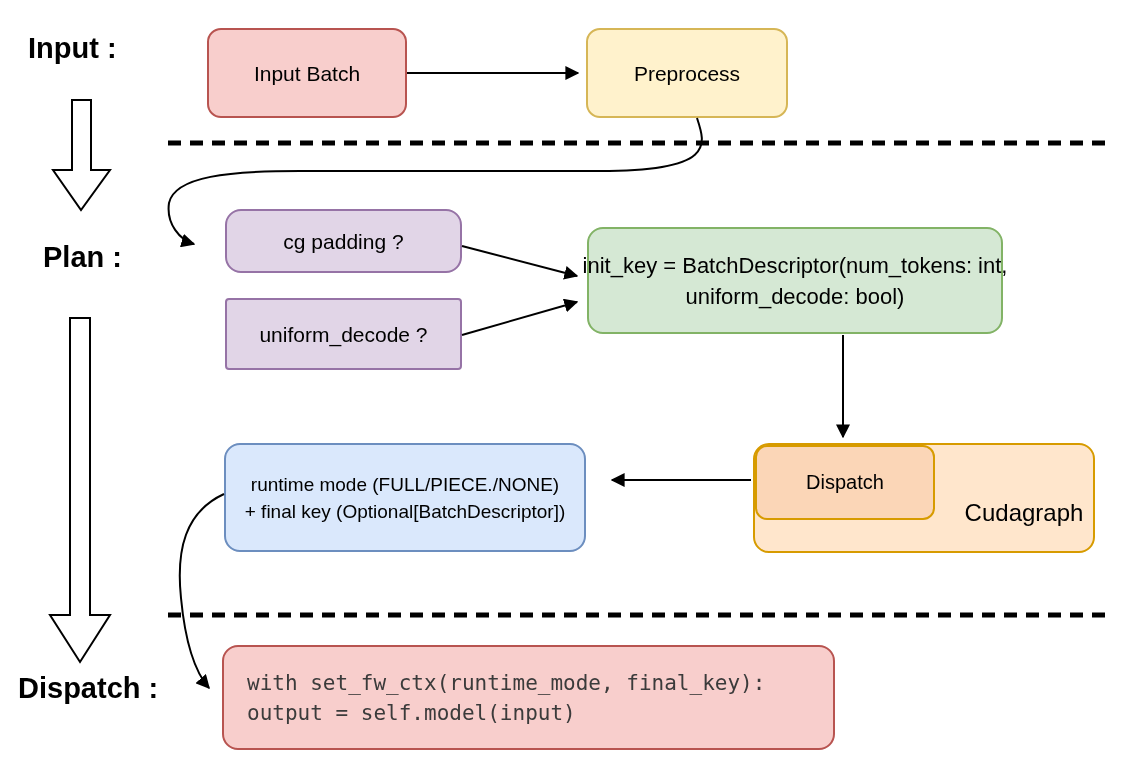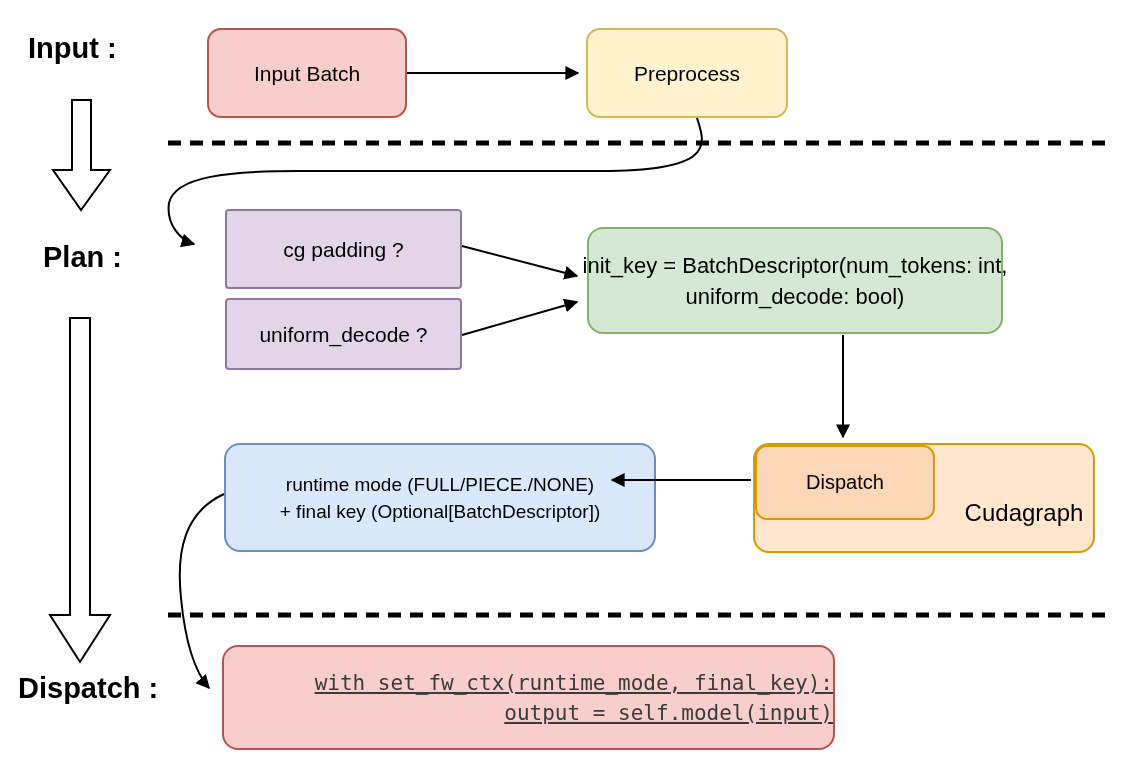--- a/index.html
+++ b/index.html
@@ -41,22 +41,22 @@
 
   #node-input-batch{
     left:207px;top:28px;width:200px;height:90px;
     background:#f8cecc;border-color:#b85450;
   }
   #node-preprocess{
     left:586px;top:28px;width:202px;height:90px;
     background:#fff2cc;border-color:#d6b656;
   }
   #node-cg-padding{
-    left:225px;top:209px;width:237px;height:80px;
-    background:#e1d5e7;border-color:#9673a6;border-radius:4px;
+    left:225px;top:209px;width:237px;height:64px;
+    background:#e1d5e7;border-color:#9673a6;border-radius:16px;
   }
   #node-uniform-decode{
     left:225px;top:298px;width:237px;height:72px;
     background:#e1d5e7;border-color:#9673a6;border-radius:4px;
   }
   #node-init-key{
     left:587px;top:227px;width:416px;height:107px;
     background:#d5e8d4;border-color:#82b366;border-radius:16px;
     font-size:22px;line-height:31px;
   }
@@ -72,33 +72,32 @@
     z-index:3;
     margin-top:32px;
   }
   #node-dispatch{
     left:755px;top:445px;width:180px;height:75px;
     background:#fbd6b7;border-color:#d79b00;border-radius:12px;
     font-size:20px;
     z-index:3;
   }
   #node-runtime-mode{
-    left:224px;top:443px;width:432px;height:109px;
+    left:224px;top:443px;width:362px;height:109px;
     background:#dae8fc;border-color:#6c8ebf;border-radius:16px;
     font-size:19px;line-height:27px;
   }
   #node-execute-code{
     left:222px;top:645px;width:613px;height:105px;
     background:#f8cecc;border-color:#b85450;border-radius:16px;
-    align-items:flex-end;
+    align-items:flex-start;
     font-family:"DejaVu Sans Mono","Liberation Mono",monospace;
     font-size:21px;line-height:30px;
     color:#3b3b3b;
-    padding-left:0;
-    text-decoration:underline;
+    padding-left:23px;
   }
   .pre{white-space:pre;}
 
   #connector-layer{
     position:absolute;
     left:0;top:0;width:1142px;height:770px;
     z-index:4;
     pointer-events:none;
   }
 </style>

